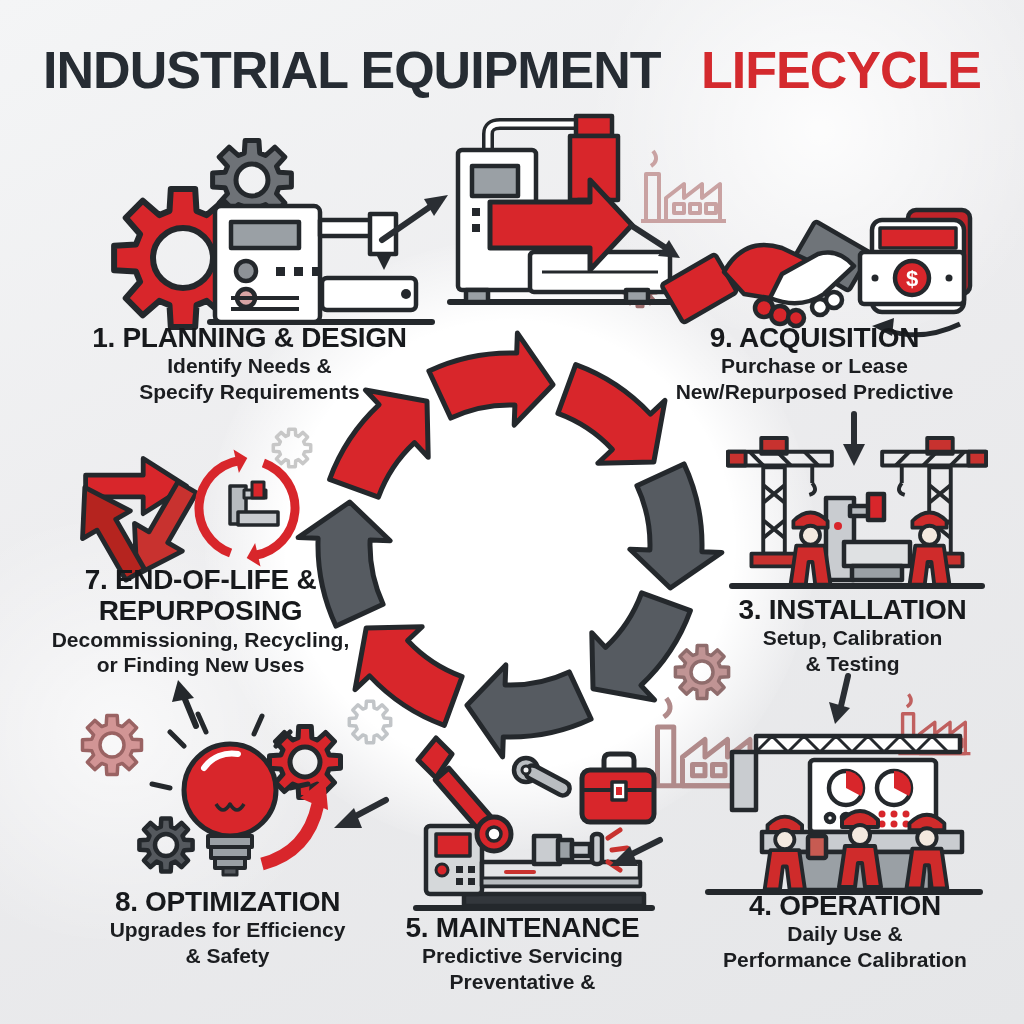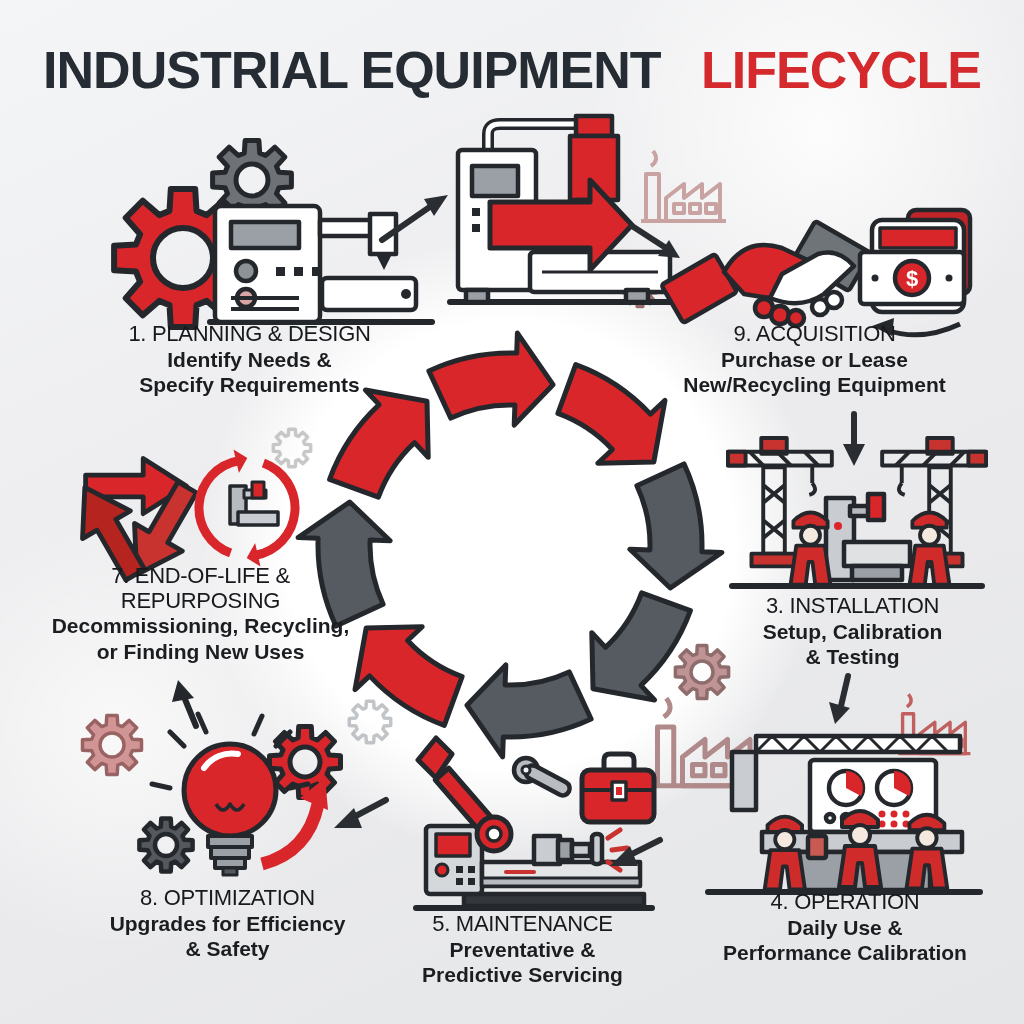--- a/index.html
+++ b/index.html
@@ -11,21 +11,21 @@
     background:radial-gradient(circle,#ffffff 0%,#ffffff 52%,rgba(255,255,255,0) 72%);}
   .sw-a{left:560px;top:-80px;width:520px;height:420px;
     background:radial-gradient(circle,rgba(255,255,255,.85) 0%,rgba(255,255,255,0) 70%);}
   .sw-b{left:-120px;top:520px;width:480px;height:420px;
     background:radial-gradient(circle,rgba(255,255,255,.7) 0%,rgba(255,255,255,0) 70%);}
   .title{position:absolute;left:0;top:40px;width:1024px;text-align:center;
     font-weight:800;font-size:52px;letter-spacing:-1px;white-space:nowrap;}
   .title .t1{color:#262c33;margin-top:8px;}
   .title .t2{color:#d42a2e;}
   .stage{position:absolute;text-align:center;}
-  .s-head{font-weight:400;font-size:22px;line-height:1.12;color:#17191c;letter-spacing:-0.3px;}
+  .s-head{font-weight:700;font-size:28px;line-height:1.12;color:#17191c;letter-spacing:-0.3px;}
   .s-sub{font-weight:700;font-size:21px;line-height:1.22;color:#1b1d20;}
   .st1{left:57px;top:322px;width:385px;}
   .st2{left:622px;top:322px;width:385px;}
   .st3{left:680px;top:594px;width:345px;}
   .st4{left:665px;top:890px;width:360px;}
   .st5{left:340px;top:912px;width:365px;}
   .st6{left:60px;top:886px;width:335px;}
   .st7{left:28px;top:564px;width:345px;}
   svg{position:absolute;overflow:visible;}
   #defs-svg{width:0;height:0;}
@@ -337,42 +337,42 @@
     <div class="s-head">1. PLANNING &amp; DESIGN</div>
     <div class="s-sub">
       <div>Identify Needs &amp;</div>
       <div>Specify Requirements</div>
     </div>
   </div>
   <div class="stage st2">
     <div class="s-head">9. ACQUISITION</div>
     <div class="s-sub">
       <div>Purchase or Lease</div>
-      <div>New/Recycling Equipment</div>
+      <div>New/Repurposed Predictive</div>
     </div>
   </div>
   <div class="stage st3">
     <div class="s-head">3. INSTALLATION</div>
     <div class="s-sub">
       <div>Setup, Calibration</div>
       <div>&amp; Testing</div>
     </div>
   </div>
   <div class="stage st4">
     <div class="s-head">4. OPERATION</div>
     <div class="s-sub">
       <div>Daily Use &amp;</div>
       <div>Performance Calibration</div>
     </div>
   </div>
   <div class="stage st5">
     <div class="s-head">5. MAINTENANCE</div>
     <div class="s-sub">
+      <div>Predictive Servicing</div>
       <div>Preventative &amp;</div>
-      <div>Predictive Servicing</div>
     </div>
   </div>
   <div class="stage st6">
     <div class="s-head">8. OPTIMIZATION</div>
     <div class="s-sub">
       <div>Upgrades for Efficiency</div>
       <div>&amp; Safety</div>
     </div>
   </div>
   <div class="stage st7">

